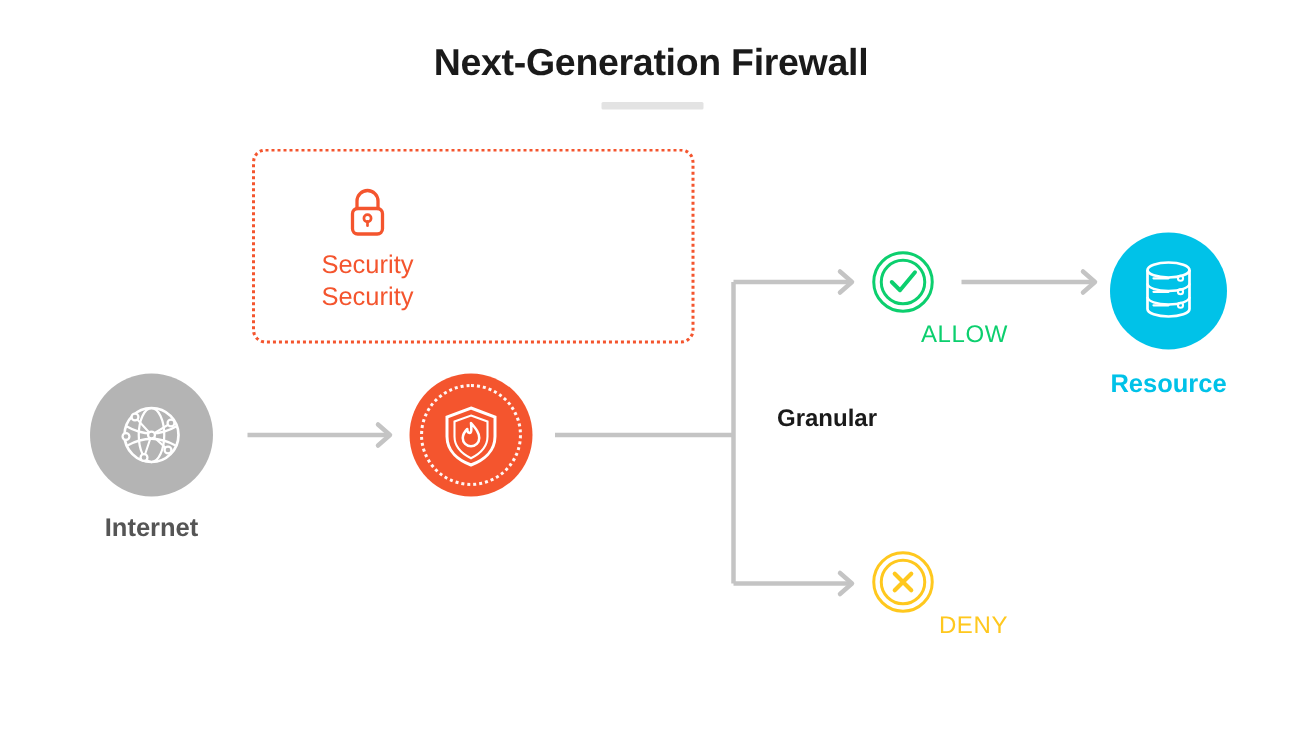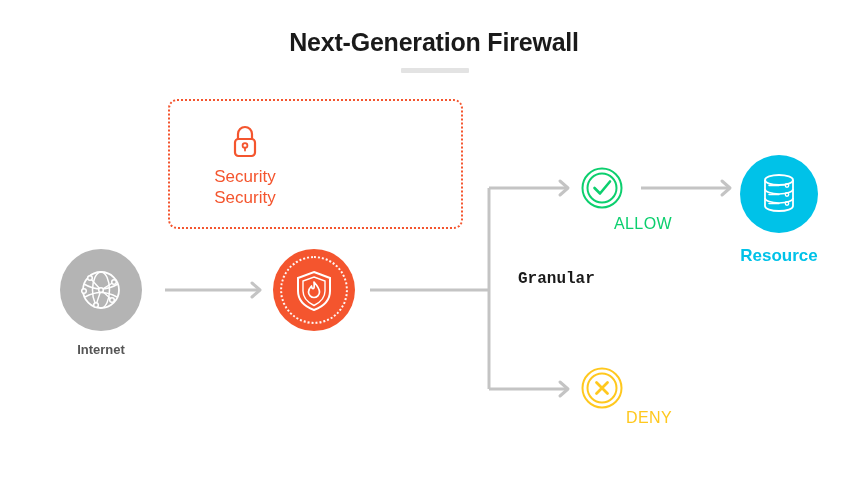--- a/index.html
+++ b/index.html
@@ -89,21 +89,21 @@
   }
 
   #internet-circle {
     left: 60px; top: 249px;
     width: 82px; height: 82px;
     background: #b4b4b4;
   }
   #internet-label {
     left: 21px; top: 342px;
     width: 160px;
-    font-size: 13px;
+    font-size: 17px;
     color: #555555;
   }
 
   #firewall-circle {
     left: 273px; top: 249px;
     width: 82px; height: 82px;
     background: #f4552e;
   }
   #firewall-dots {
     position: absolute;
@@ -146,21 +146,20 @@
 
   
   #granular-text {
     position: absolute;
     left: 518px; top: 269px;
     width: 200px;
     font-size: 16px;
     line-height: 21px;
     font-weight: bold;
     color: #1a1a1a;
-    font-family: Liberation Mono, monospace;
   }
 
   
   #connectors {
     position: absolute;
     left: 0; top: 0;
     width: 868px; height: 488px;
     pointer-events: none;
   }
 </style>

